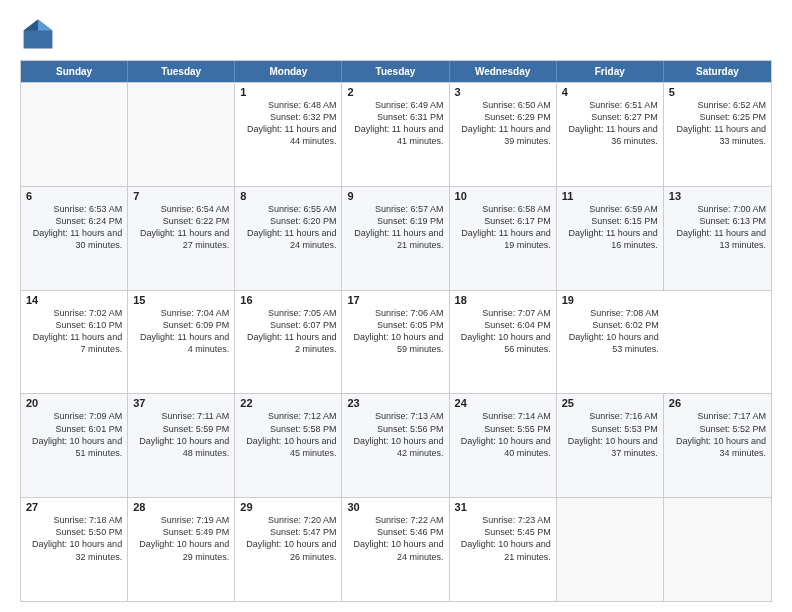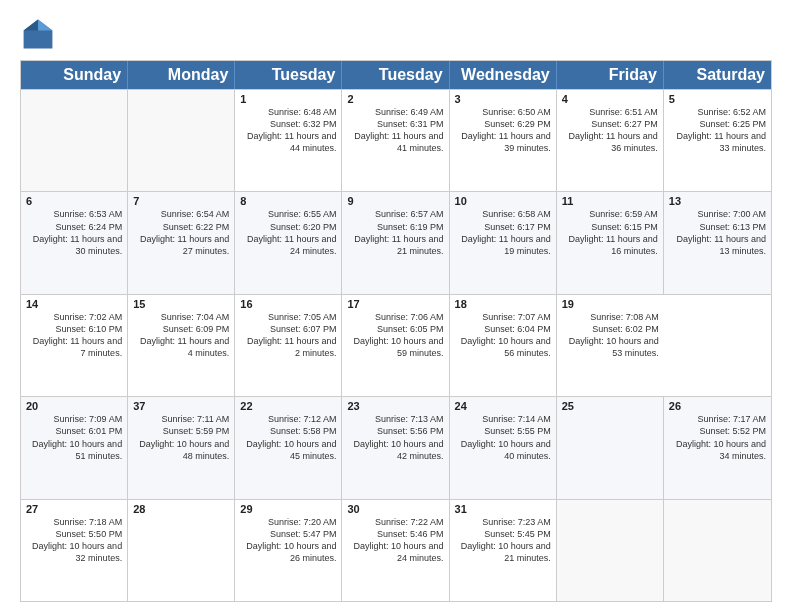--- a/index.html
+++ b/index.html
@@ -57,25 +57,25 @@
       flex-direction: column;
       border: 1px solid #ccc;
     }
     .cal-header-row {
       display: grid;
       grid-template-columns: repeat(7, 1fr);
       background: #3a6ea5;
     }
     .cal-header-cell {
       color: #fff;
-      font-size: 16px;
+      font-size: 10px;
       font-weight: bold;
       padding: 5px 6px;
       border-right: 1px solid #5a8ec5;
-      text-align: right;
+      text-align: center;
     }
     .cal-header-cell:last-child { border-right: none; }
     .cal-body {
       flex: 1;
       display: flex;
       flex-direction: column;
     }
     .cal-row {
       display: grid;
       grid-template-columns: repeat(7, 1fr);
@@ -131,22 +131,22 @@
     </div>
     <div class="title-block">
       <div class="month-title"></div>
       <div class="location-title"></div>
     </div>
   </div>
 
   <div class="calendar">
     <div class="cal-header-row">
     <div class="cal-header-cell">Sunday</div>
+        <div class="cal-header-cell">Tuesday</div>
         <div class="cal-header-cell">Monday</div>
-        <div class="cal-header-cell">Tuesday</div>
         <div class="cal-header-cell">Tuesday</div>
         <div class="cal-header-cell">Wednesday</div>
         <div class="cal-header-cell">Friday</div>
         <div class="cal-header-cell">Saturday</div>
       </div>
     <div class="cal-body">
     <div class="cal-row">
           <div class="cal-cell empty"></div>
           <div class="cal-cell empty"></div>
           <div class="cal-cell">
@@ -242,33 +242,35 @@
           <div class="cal-cell">
             <div class="day-num">23</div>
             <div class="info">Sunrise: 7:13 AM<br>Sunset: 5:56 PM<br>Daylight: 10 hours and 42 minutes.</div>
           </div>
           <div class="cal-cell">
             <div class="day-num">24</div>
             <div class="info">Sunrise: 7:14 AM<br>Sunset: 5:55 PM<br>Daylight: 10 hours and 40 minutes.</div>
           </div>
           <div class="cal-cell">
             <div class="day-num">25</div>
+            <div class="info">Sunrise: 7:16 AM<br>Sunset: 5:53 PM<br>Daylight: 10 hours and 37 minutes.</div>
           </div>
           <div class="cal-cell">
             <div class="day-num">26</div>
             <div class="info">Sunrise: 7:17 AM<br>Sunset: 5:52 PM<br>Daylight: 10 hours and 34 minutes.</div>
           </div>
         </div>
         <div class="cal-row">
           <div class="cal-cell">
             <div class="day-num">27</div>
             <div class="info">Sunrise: 7:18 AM<br>Sunset: 5:50 PM<br>Daylight: 10 hours and 32 minutes.</div>
           </div>
           <div class="cal-cell">
             <div class="day-num">28</div>
+            <div class="info">Sunrise: 7:19 AM<br>Sunset: 5:49 PM<br>Daylight: 10 hours and 29 minutes.</div>
           </div>
           <div class="cal-cell">
             <div class="day-num">29</div>
             <div class="info">Sunrise: 7:20 AM<br>Sunset: 5:47 PM<br>Daylight: 10 hours and 26 minutes.</div>
           </div>
           <div class="cal-cell">
             <div class="day-num">30</div>
             <div class="info">Sunrise: 7:22 AM<br>Sunset: 5:46 PM<br>Daylight: 10 hours and 24 minutes.</div>
           </div>
           <div class="cal-cell">

